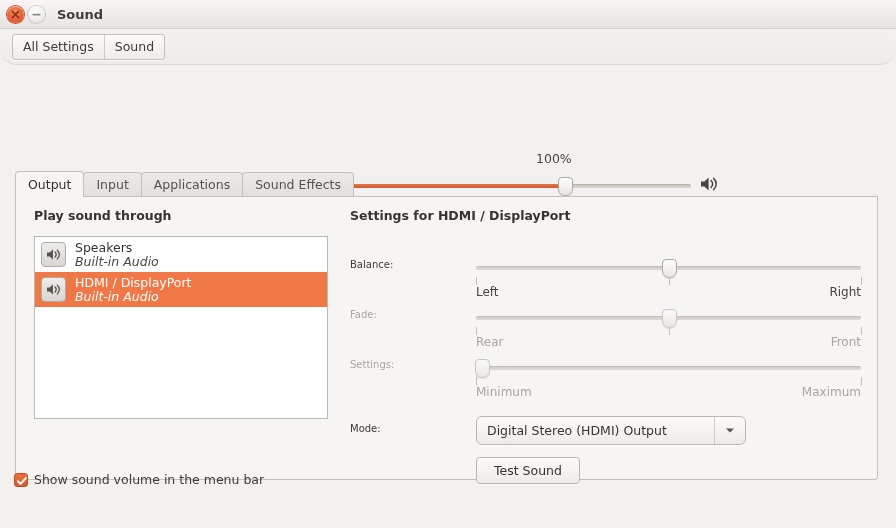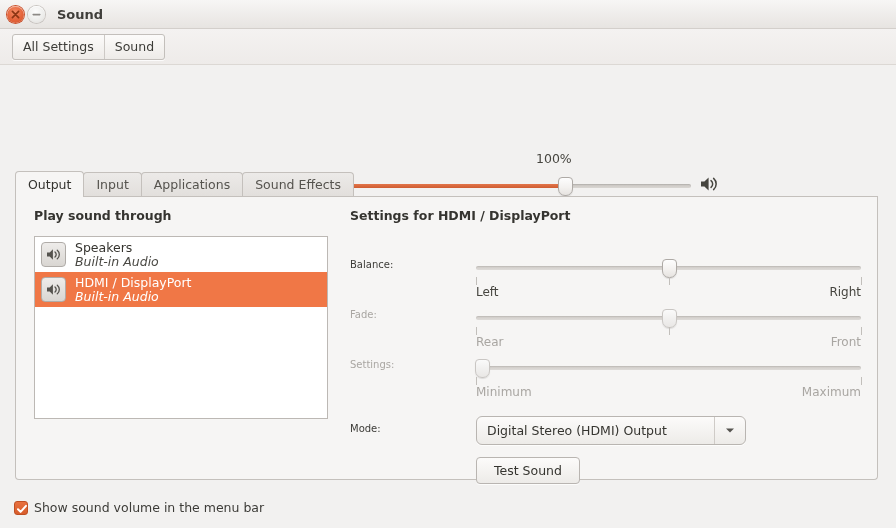--- a/index.html
+++ b/index.html
@@ -62,20 +62,21 @@
 
   
   .toolbar {
     height: 36px;
     background: linear-gradient(to bottom, #f4f2f1 0%, #eeebe9 100%);
     border-bottom: 1px solid #dcd8d4;
     display: flex;
     align-items: center;
     padding-left: 12px;
     box-sizing: border-box;
+    border-radius: 16px;
   }
   .crumbs {
     display: flex;
     height: 24px;
     border: 1px solid #c3bfbb;
     border-radius: 3px;
     overflow: hidden;
     background: linear-gradient(to bottom, #fcfbfa 0%, #eeebe8 100%);
     box-shadow: 0 1px 0 rgba(255,255,255,.8);
   }
@@ -381,21 +382,21 @@
     border-radius: 4px;
     background: linear-gradient(to bottom, #fcfbfa 0%, #edebe8 100%);
     box-shadow: 0 1px 0 rgba(255,255,255,.75);
     box-sizing: border-box;
   }
 
   
   .footer {
     position: absolute;
     left: 0;
-    top: 500px;
+    top: 472px;
     width: 896px;
     display: flex;
     align-items: center;
     padding-left: 14px;
     box-sizing: border-box;
     font-size: 12.5px;
   }
 </style>
 </head>
 <body>

